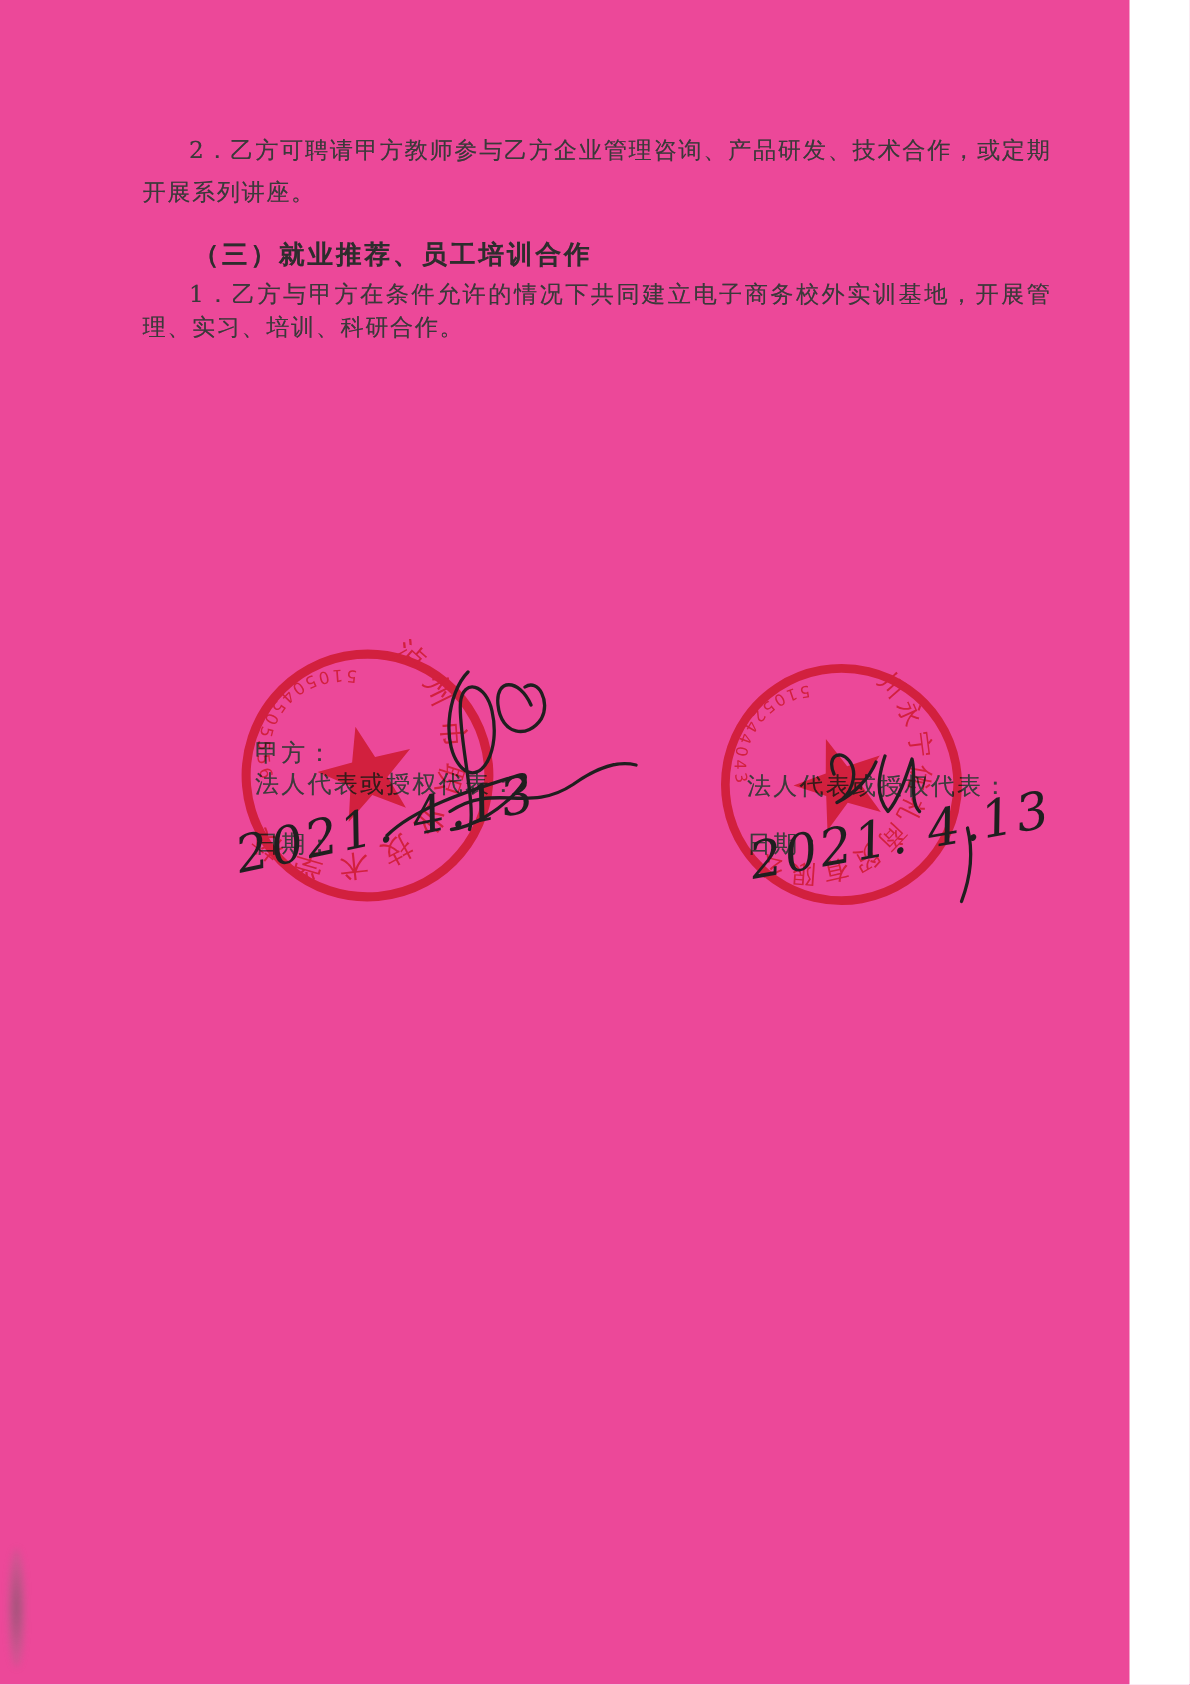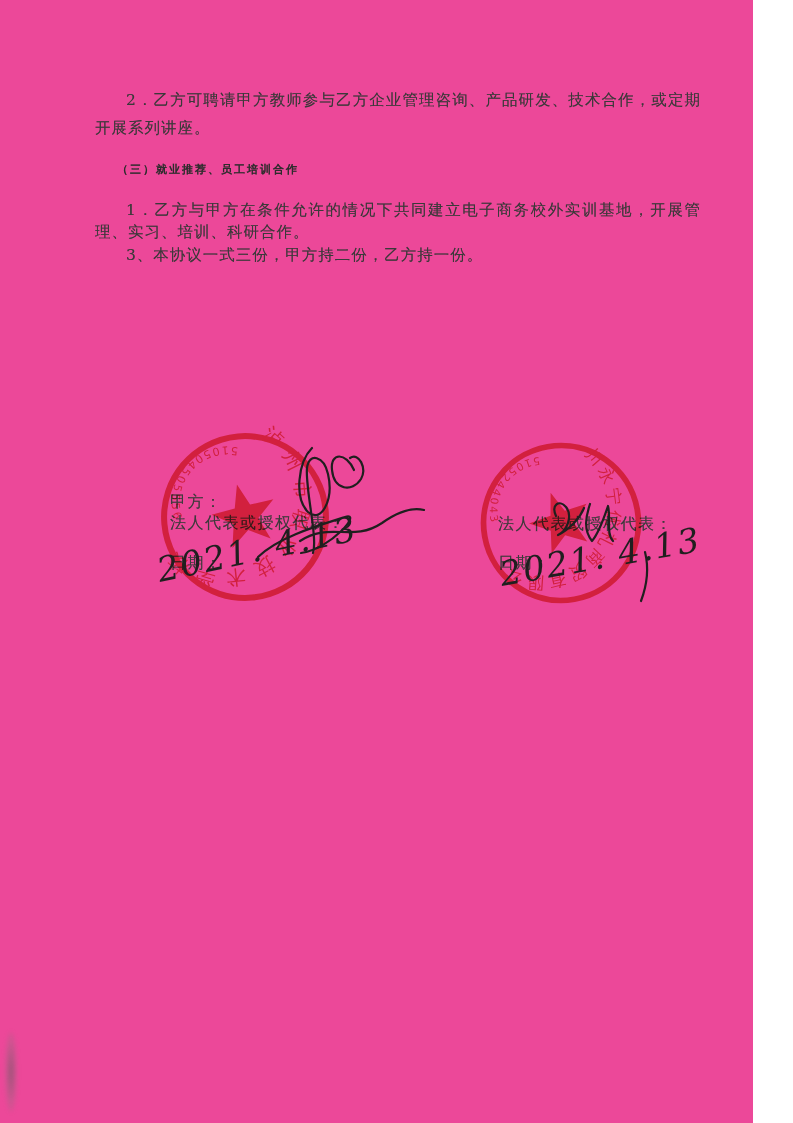--- a/index.html
+++ b/index.html
@@ -8,23 +8,23 @@
     font-family:"DejaVu Serif","Liberation Serif",serif; overflow:hidden;
   }
   .doc-text {
     position:absolute; left:95px; top:86px; width:606px;
     color:#3a3a3a; font-size:15.5px; letter-spacing:1px;
     text-shadow:0 0 .4px rgba(40,40,40,.45);
   }
   .p-lead { margin:0; line-height:28px; text-indent:2em; text-align:justify; }
   .sec-head {
     margin:16px 0 0 0; line-height:24px; text-indent:2em;
-    font-size:11px; font-weight:bold; color:#2d2d2d; letter-spacing:2px;
+    font-size:17px; font-weight:bold; color:#2d2d2d; letter-spacing:2px;
   }
-  .flow { margin-top:17px; }
+  .flow { margin-top:3px; }
   .flow p { margin:0; line-height:22.4px; text-indent:2em; text-align:justify; }
   .bold-line { font-weight:bold; letter-spacing:2px; }
   .sig-label {
     position:absolute; font-size:16px; color:#3c3c3c; letter-spacing:1.5px;
     text-shadow:0 0 .4px rgba(40,40,40,.4); white-space:nowrap;margin-left:48px;
   }
   .seal { position:absolute; mix-blend-mode:multiply; opacity:.82; }
   #sealA { left:152px; top:424px; width:186px; height:186px; }
   #sealB { left:472px; top:434px; width:178px; height:178px; }
   .ink-overlay { position:absolute; left:0; top:0; pointer-events:none; }
@@ -37,21 +37,20 @@
 </head>
 <body>
 
 <div class="page">
 
   <div class="doc-text">
     <p class="p-lead">2．乙方可聘请甲方教师参与乙方企业管理咨询、产品研发、技术合作，或定期开展系列讲座。</p>
     <h3 class="sec-head">（三）就业推荐、员工培训合作</h3>
     <div class="flow">
       <p>1．乙方与甲方在条件允许的情况下共同建立电子商务校外实训基地，开展管理、实习、培训、科研合作。</p>
-      <p>3、本协议一式三份，甲方持二份，乙方持一份。</p>
     </div>
   </div>
 
   <div class="sig-label" style="left:122px; top:492px;">甲方：</div>
   <div class="sig-label" style="left:122px; top:513px;">法人代表或授权代表：</div>
   <div class="sig-label" style="left:122px; top:553px;">日期：</div>
 
   <div class="sig-label" style="left:450px; top:514px;">法人代表或授权代表：</div>
   <div class="sig-label" style="left:450px; top:553px;">日期：</div>
 

